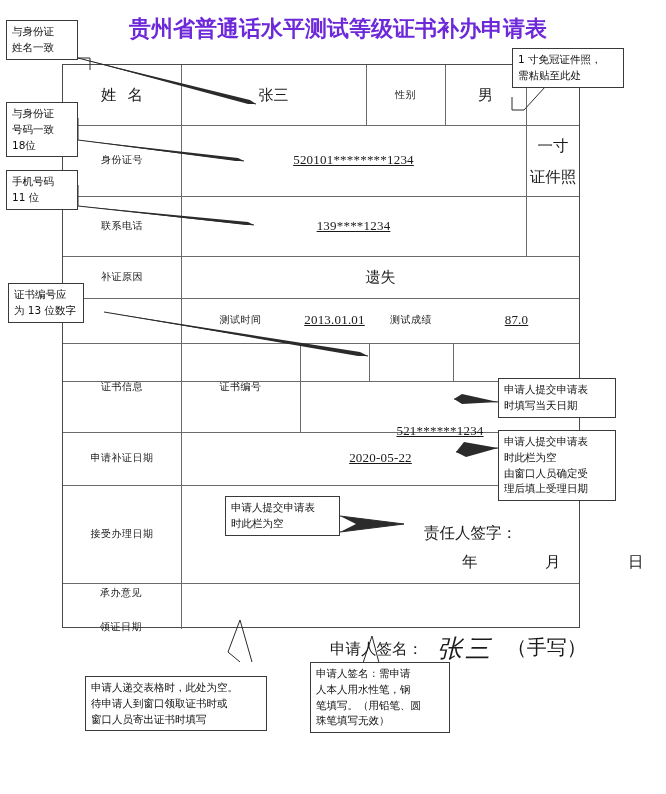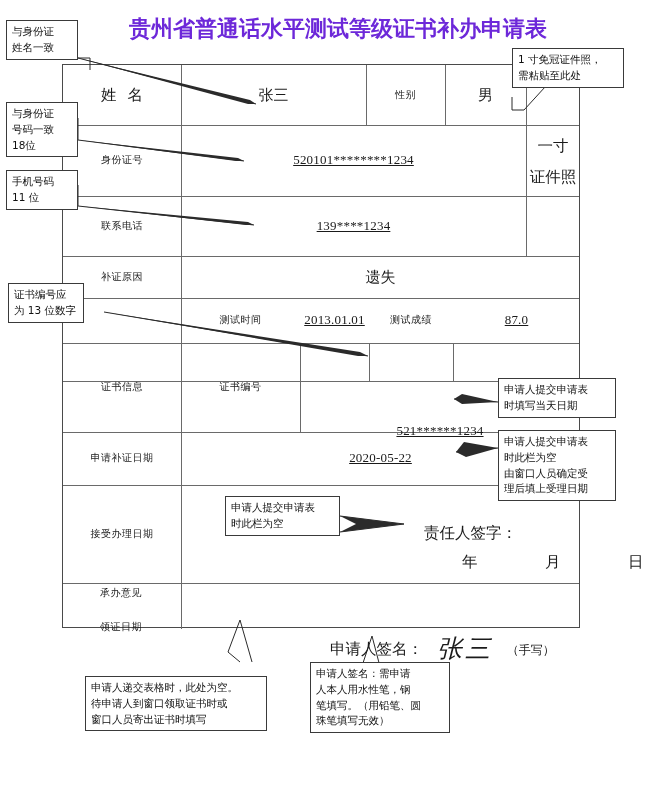--- a/index.html
+++ b/index.html
@@ -86,21 +86,21 @@
     font-size:15.5px;white-space:nowrap;z-index:7;
   }
   .hand{
     font-family:"DejaVu Serif","Liberation Serif",serif;
     font-size:25px;
     font-style:italic;
     letter-spacing:3px;
     vertical-align:-3px;
     padding:0 10px;
   }
-  .paren{font-size:12px;}
+  .paren{font-size:20px;}
 </style>
 </head>
 <body>
 
 <div id="sheet">
 
   <div class="title">贵州省普通话水平测试等级证书补办申请表</div>
 
   <div class="tbl">
 

